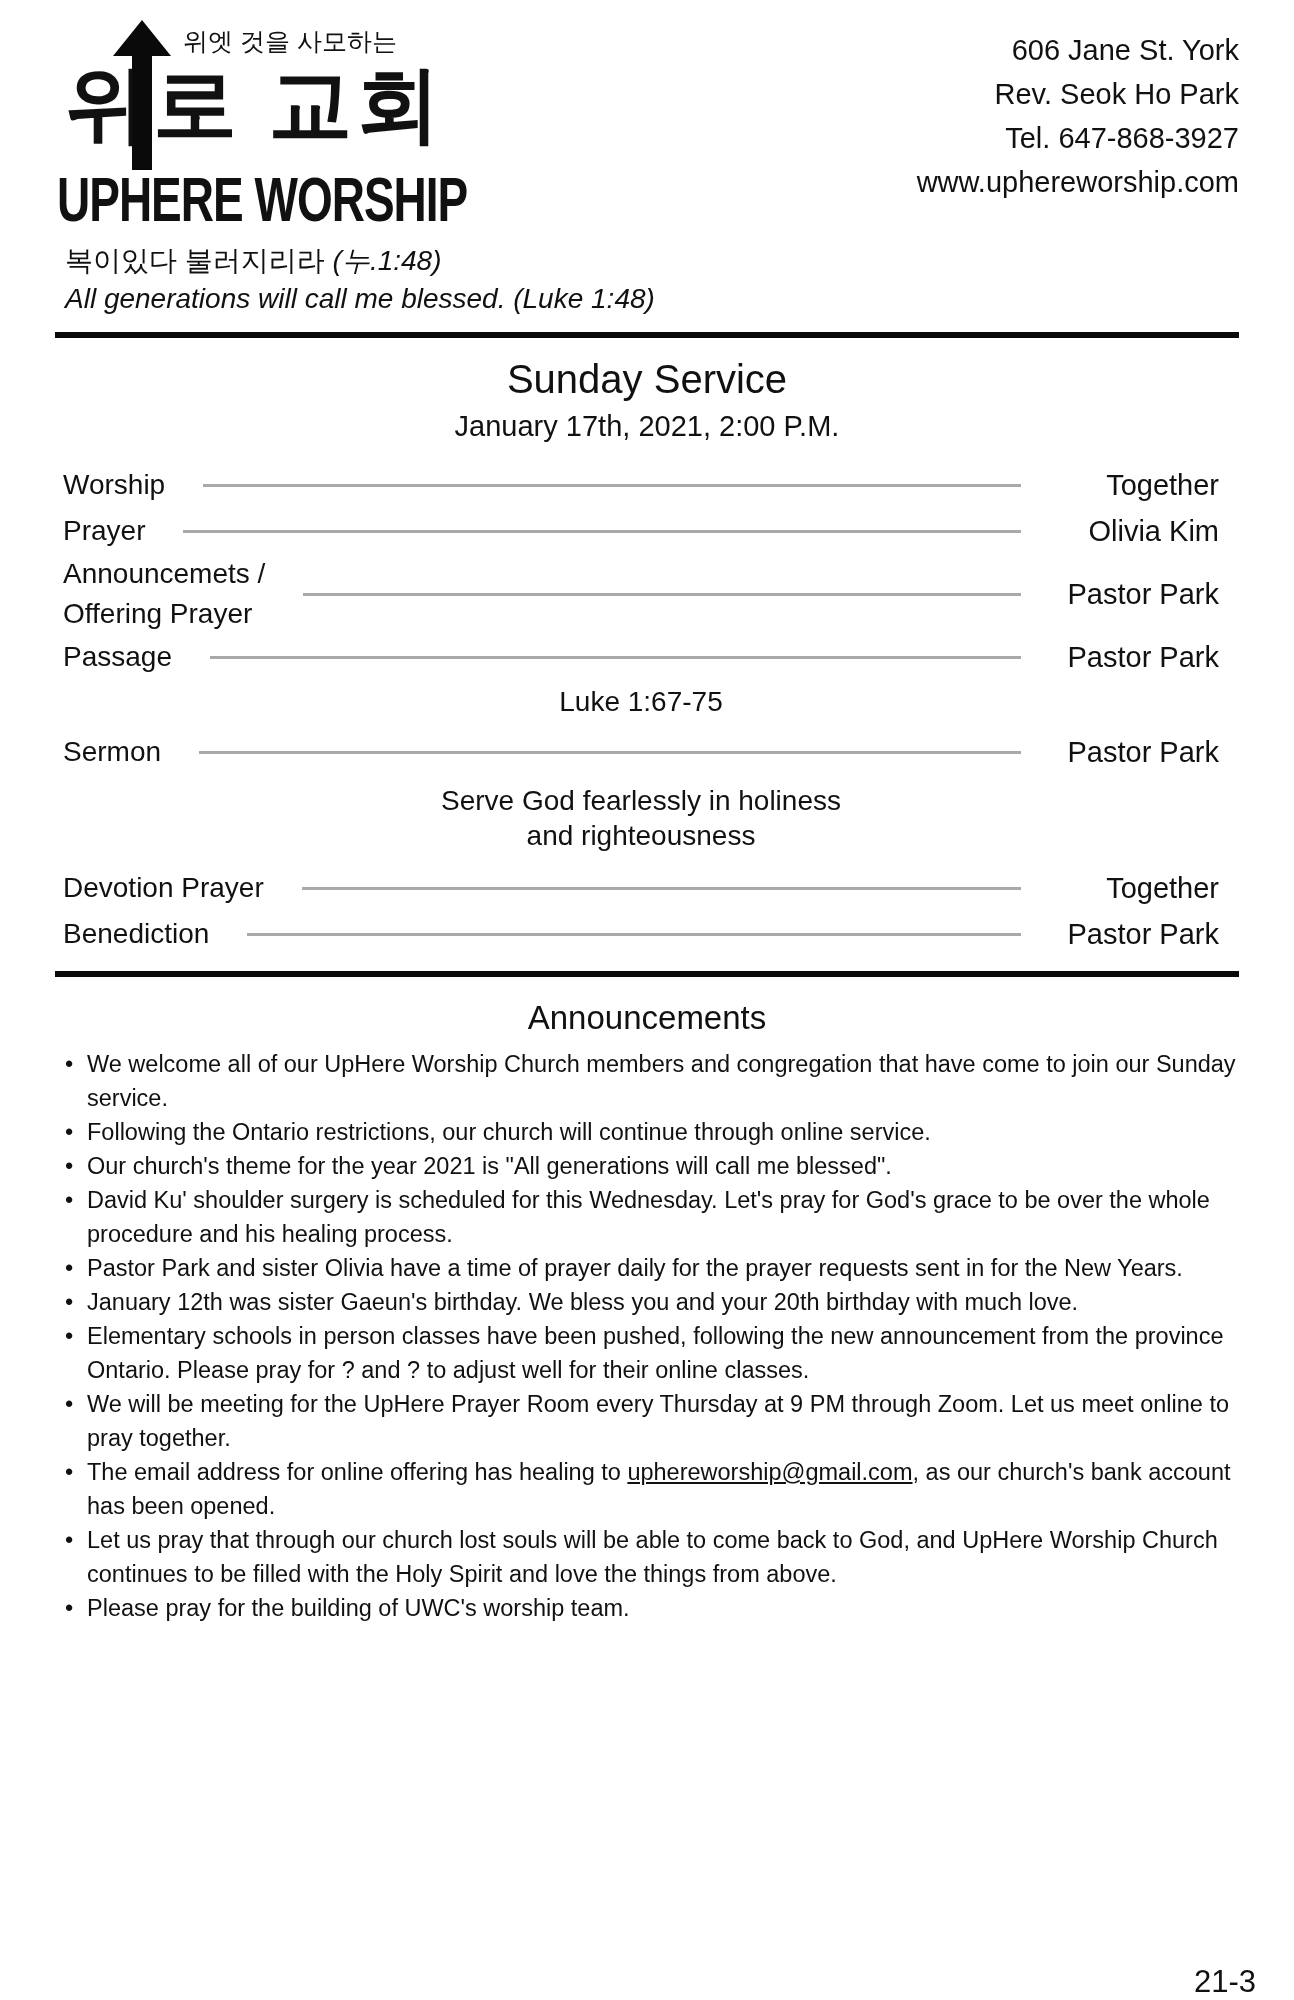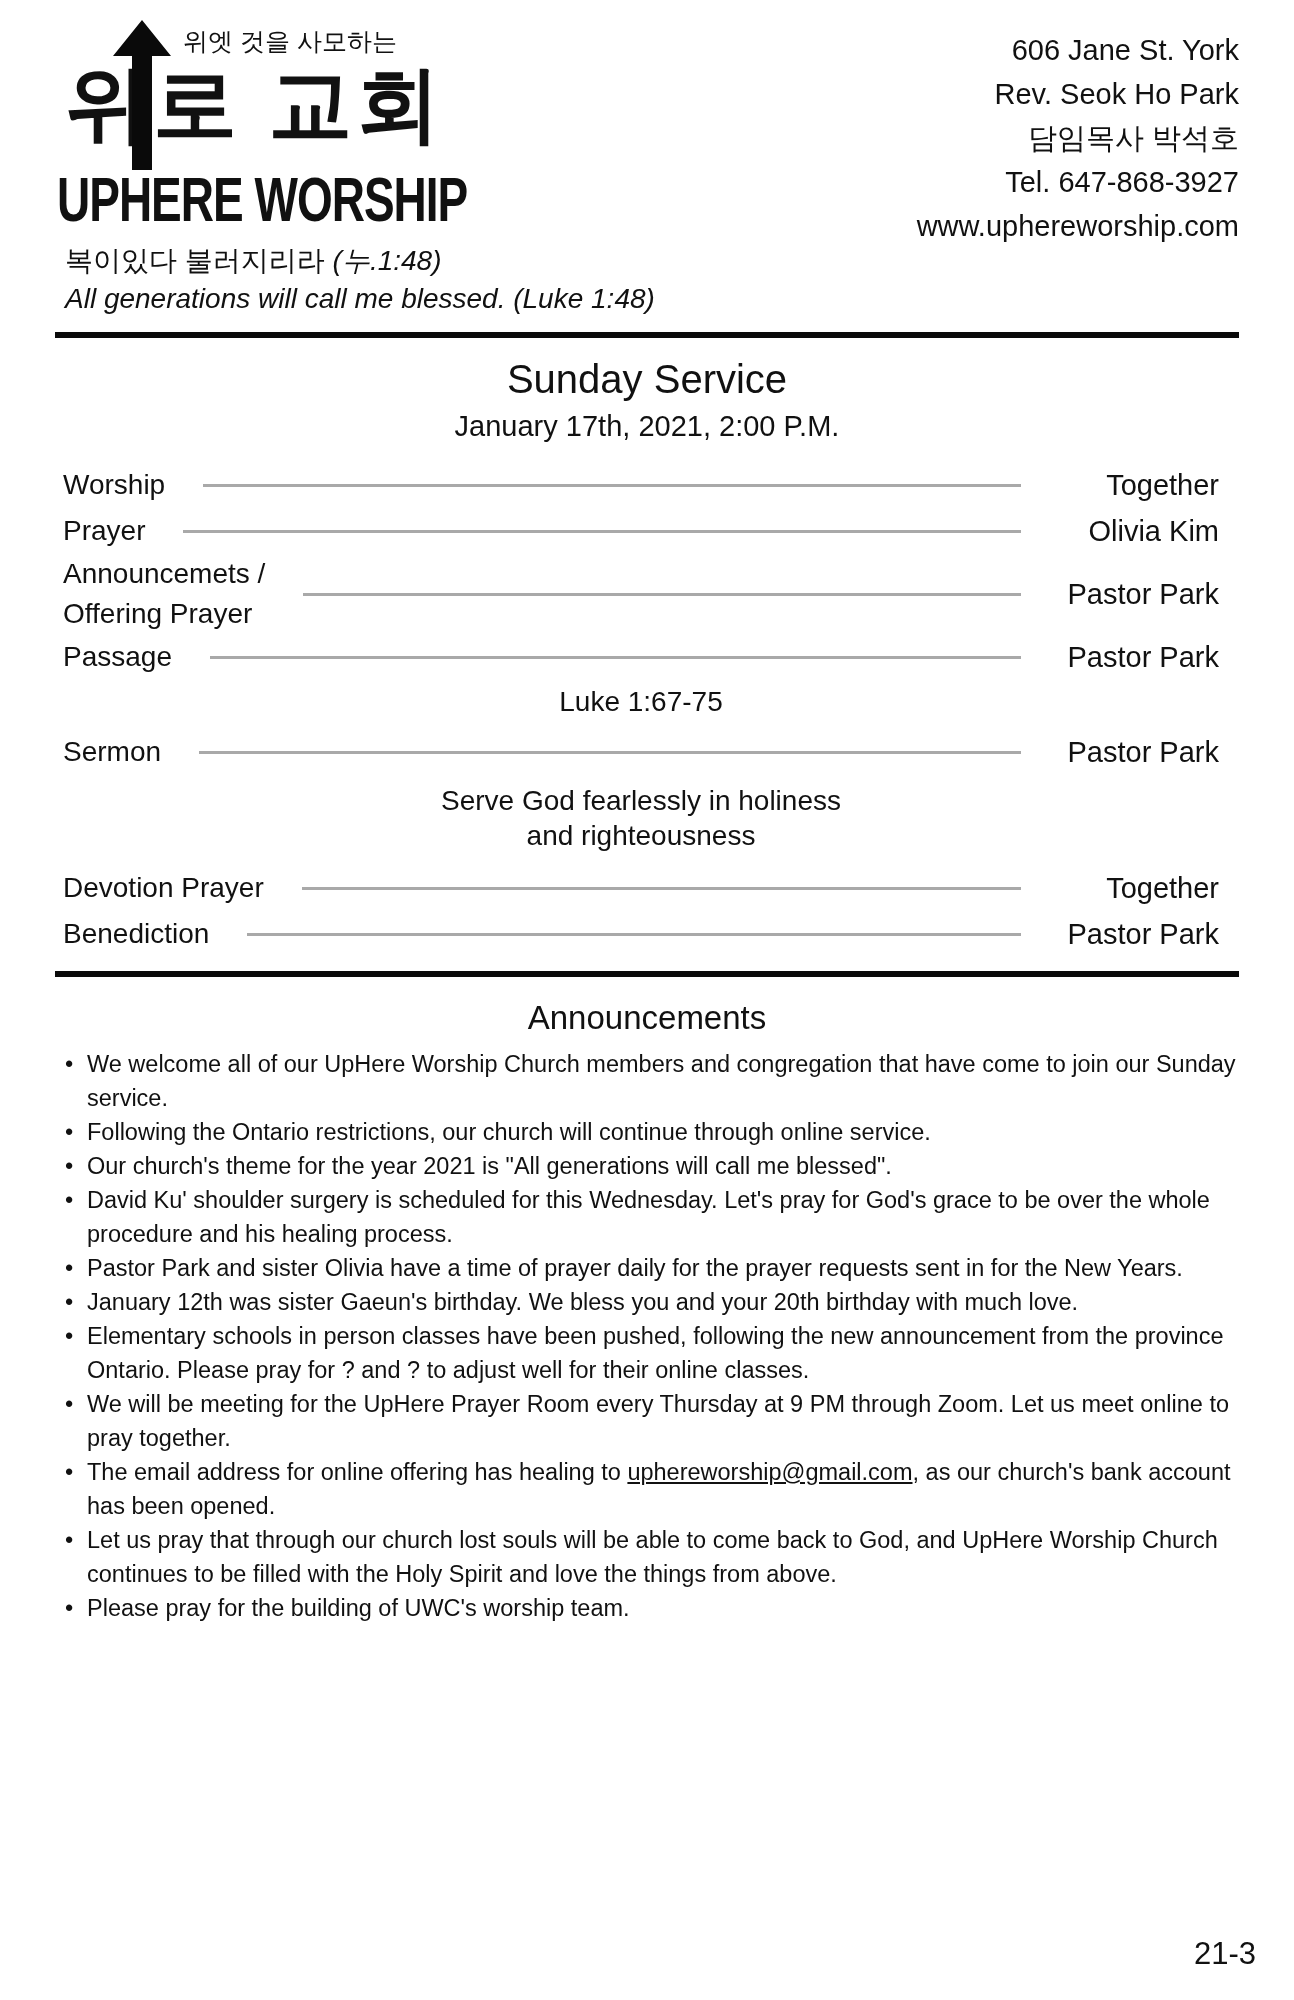--- a/index.html
+++ b/index.html
@@ -48,21 +48,21 @@
   .pnote.sermon { margin: 8px 0 12px 0; }
 
   
   .ann-title { text-align: center; font-size: 33px; font-weight: 400; margin: 20px 0 8px 0; line-height: 42px; }
   .ann-list { list-style: none; margin: 0; padding: 0 0 0 32px; font-size: 23.5px; line-height: 34px; }
   .ann-list li { position: relative; margin: 0; }
   .ann-list li::before { content: "\2022"; position: absolute; left: -22px; top: 0; }
   .u { text-decoration: underline; }
 
   
-  .pageno { position: absolute; right: 38px; bottom: 28px; font-size: 31px; }
+  .pageno { position: absolute; right: 38px; bottom: 0; font-size: 31px; }
 </style>
 </head>
 <body>
 
 <div class="page">
 
   <header class="header">
     <div class="logo-block">
       <span class="arrow-icon">
         <svg width="58" height="150" viewBox="0 0 58 150" aria-hidden="true">
@@ -75,21 +75,20 @@
       <div class="verse-ko">
         <span>복이있다 불러지리라</span>
         <span class="ref">(누.1:48)</span>
       </div>
       <div class="verse-en">All generations will call me blessed. (Luke 1:48)</div>
     </div>
 
     <div class="contact">
       <div>606 Jane St. York</div>
       <div>Rev. Seok Ho Park</div>
-      <div>담임목사 박석호</div>
       <div>Tel. 647-868-3927</div>
       <div>www.uphereworship.com</div>
     </div>
   </header>
 
   <hr class="rule">
 
   <section class="service">
     <h1 class="service-title">Sunday Service</h1>
     <div class="service-date">January 17th, 2021, 2:00 P.M.</div>

